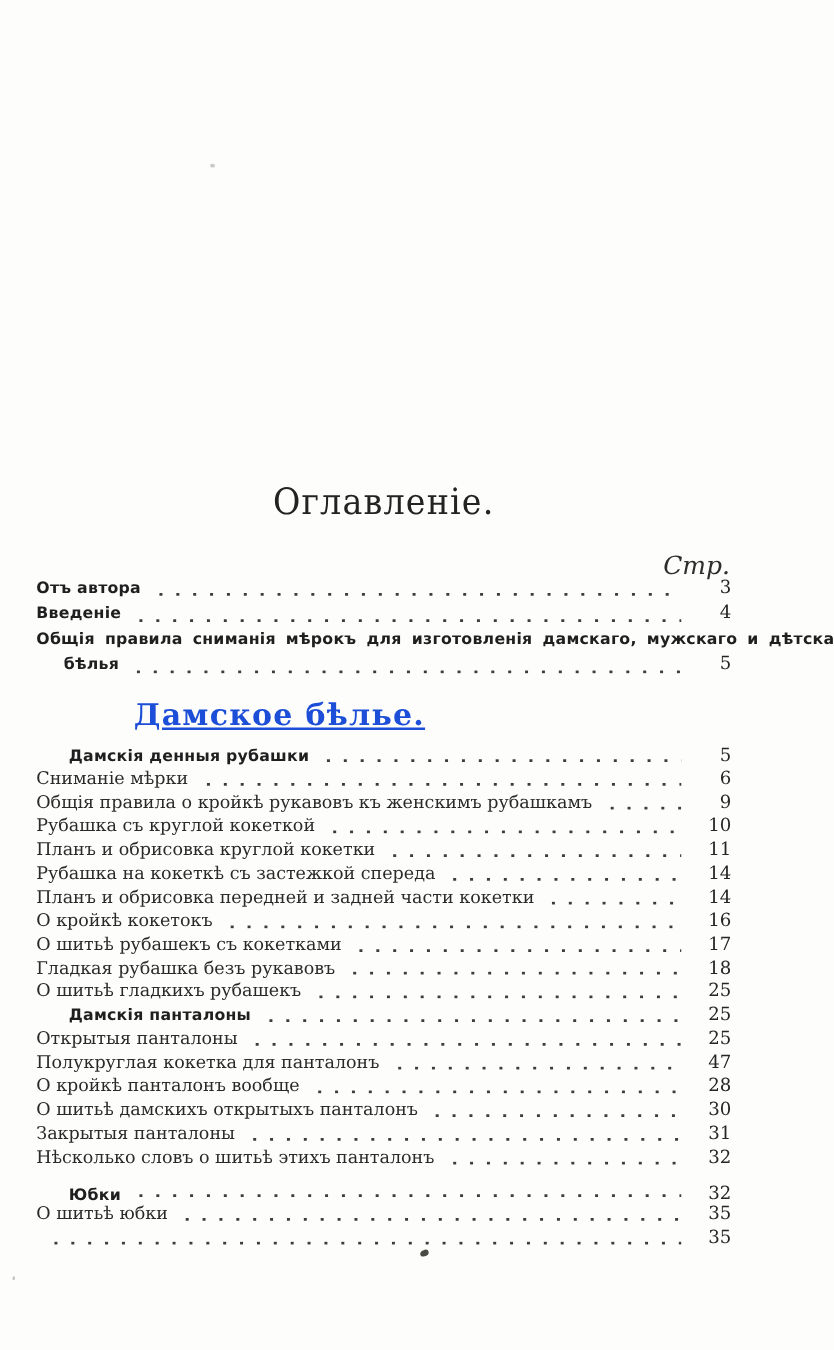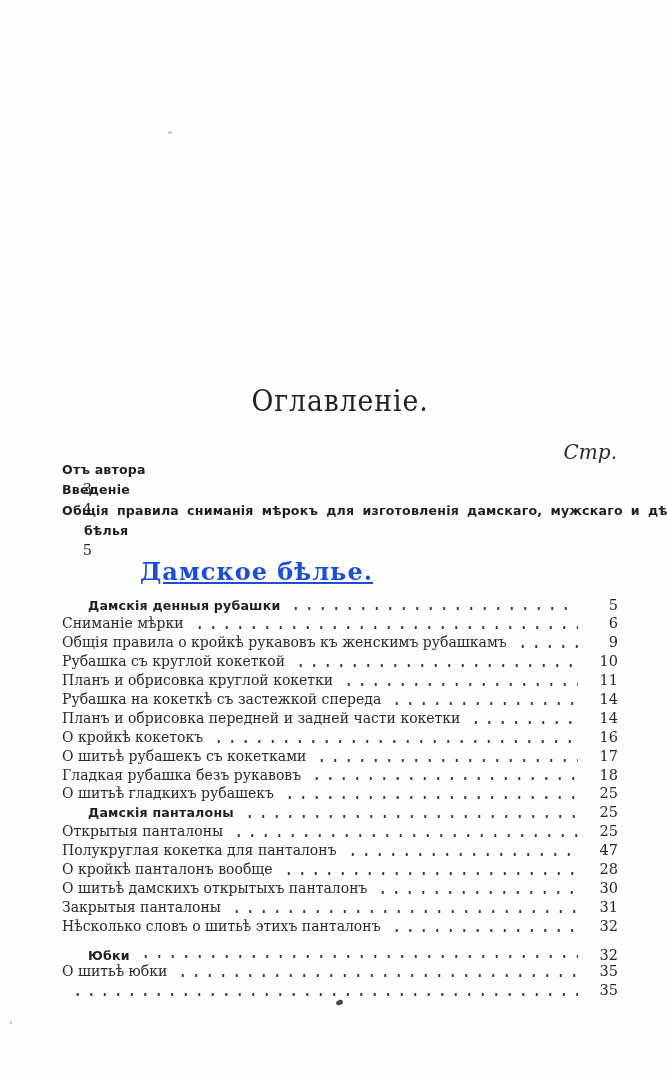--- a/index.html
+++ b/index.html
@@ -9,21 +9,21 @@
     width: 667px; height: 1080px;
     background: #fdfdfc;
     overflow: hidden;
     position: relative;
     font-family: "DejaVu Serif", serif;
     color: #2a2a2a;
   }
   .page {
     position: relative;
     width: 556px;
-    margin-left: 62px;
+    margin-left: 29px;
     padding-top: 384px;
   }
   .title {
     font-family: "DejaVu Serif", serif;
     font-weight: normal;
     font-size: 29px;
     letter-spacing: 1px;
     text-align: center;
     margin: 0;
     color: #232323;
@@ -36,21 +36,21 @@
     font-size: 20px;
     padding-right: 1px;
     color: #2d2d2d;
     height: 20px;
     line-height: 20px;
   }
   .row {
     display: flex;
     align-items: baseline;
   }
-  .front-row { height: 20.4px; flex-direction: column; }
+  .front-row { height: 20.4px; }
   .toc-row   { height: 18.9px; }
   .row.gap   { margin-top: 8px; align-items: flex-end; }
   .label {
     white-space: nowrap;
     font-size: 14px;
     color: #2a2a2a;
   }
   .row.bold .label, .row.bold-indent .label {
     font-family: "DejaVu Sans", sans-serif;
     font-weight: bold;

